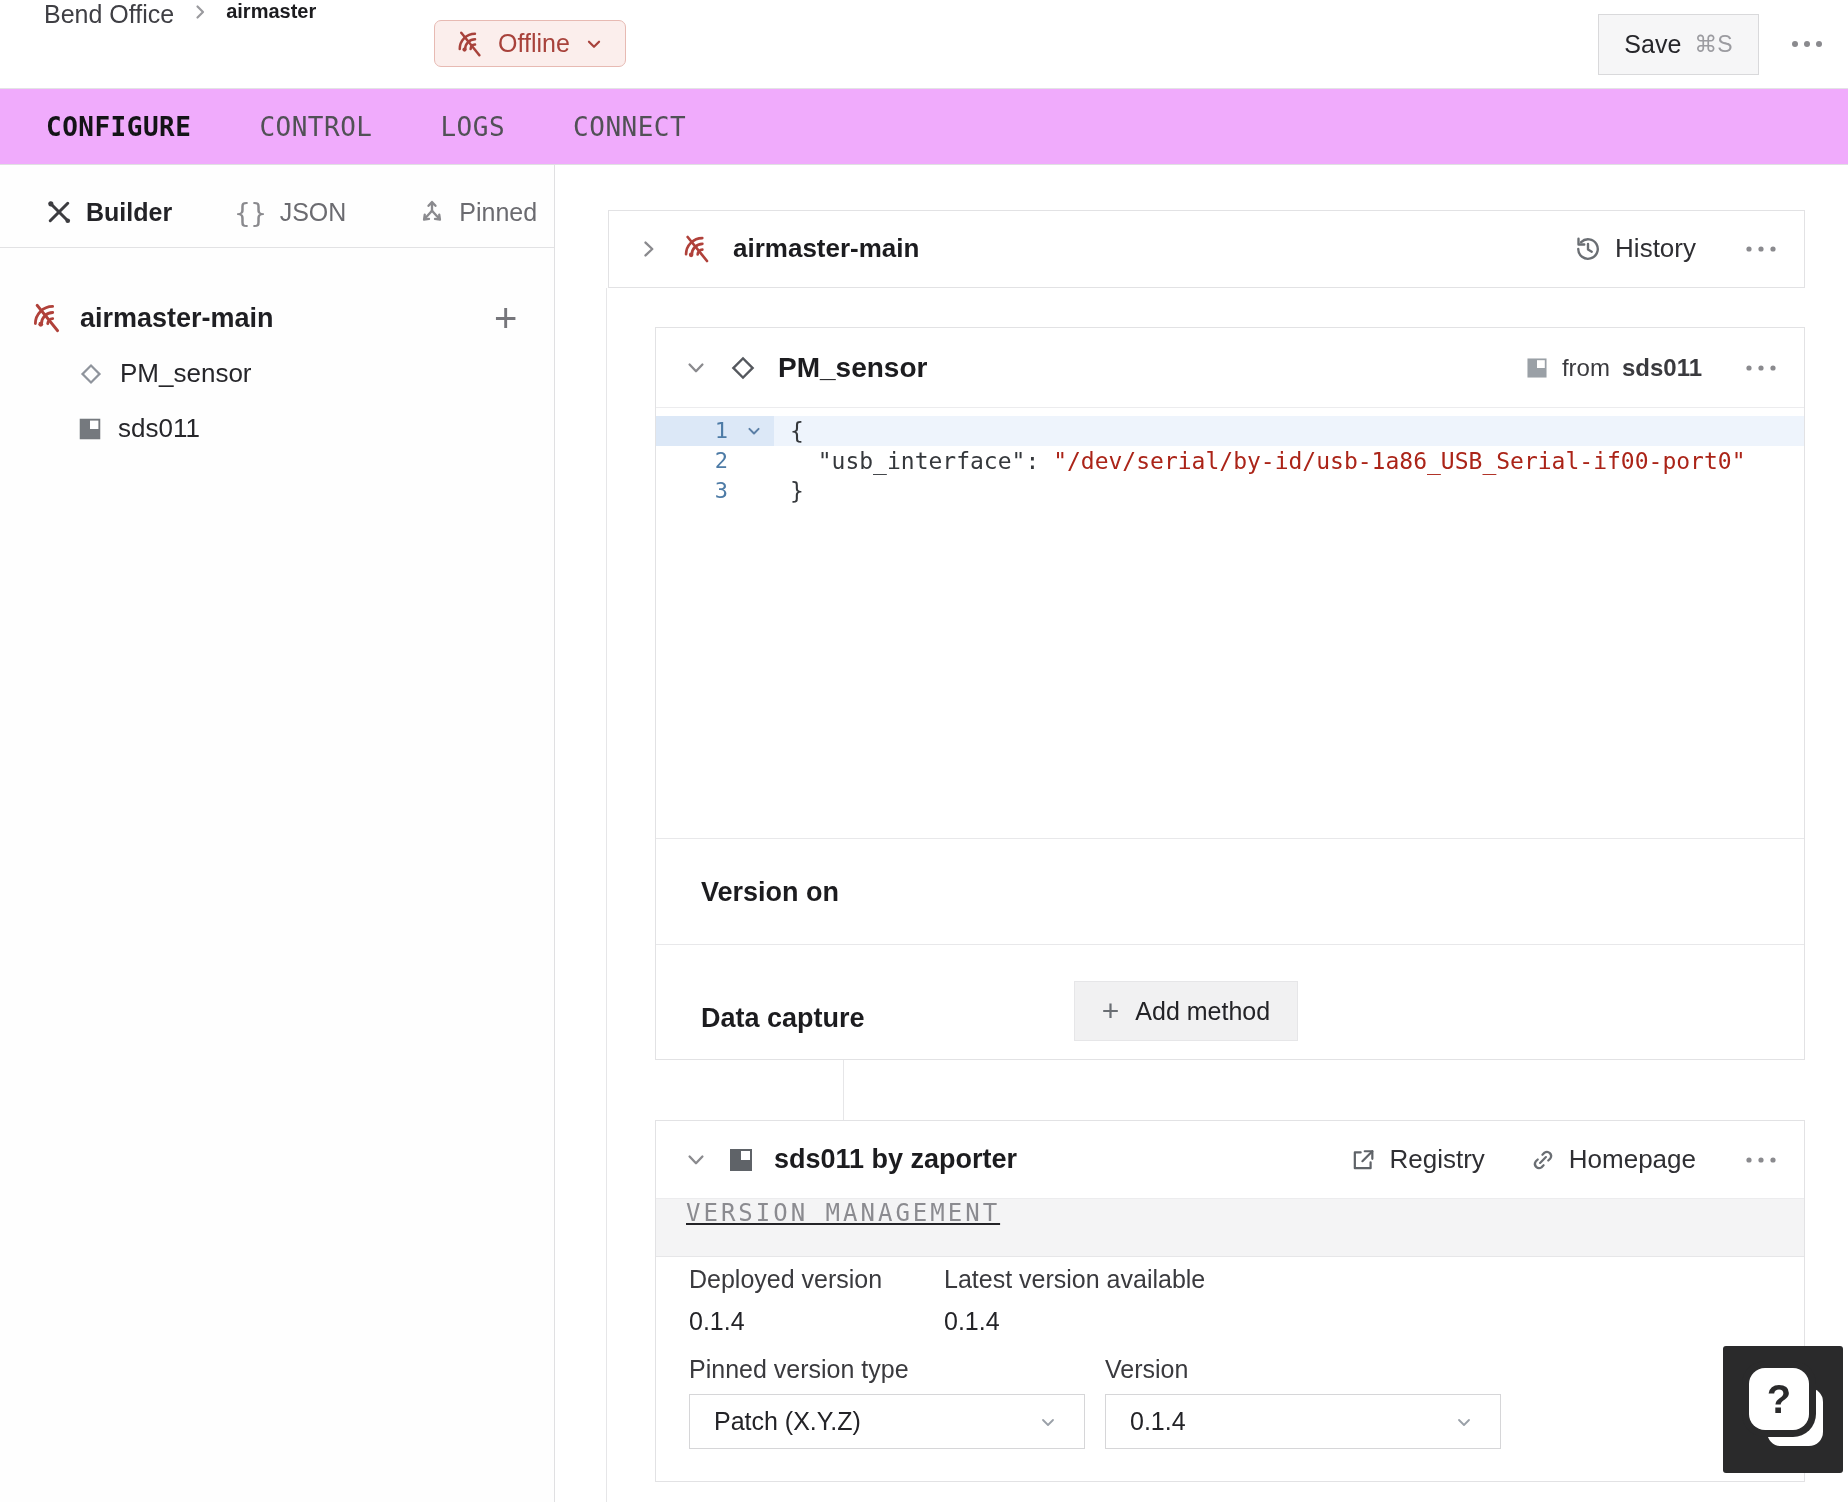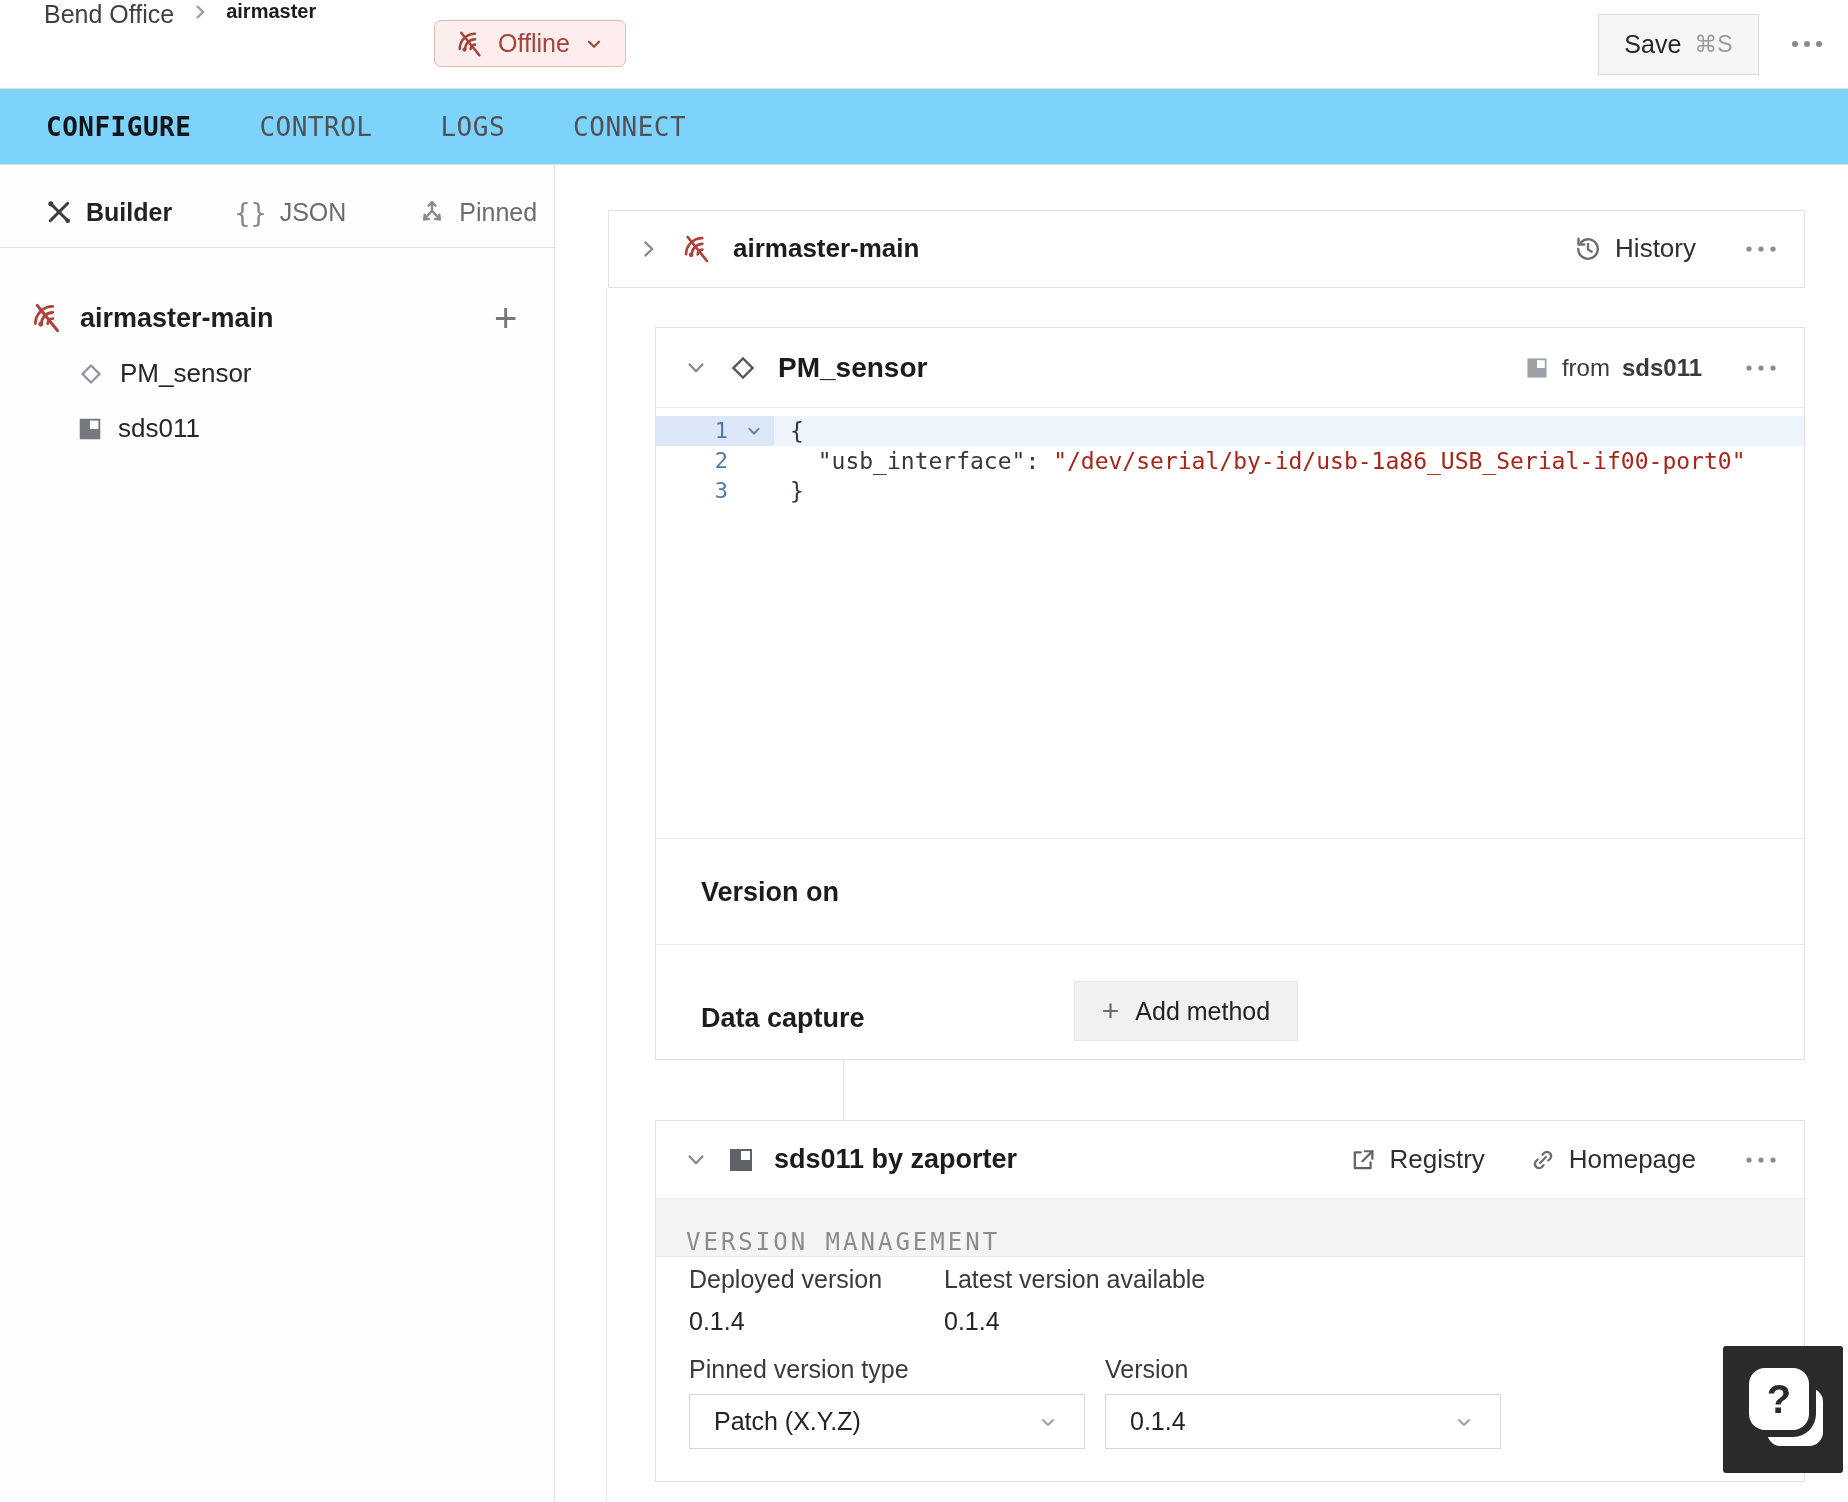--- a/index.html
+++ b/index.html
@@ -16,21 +16,21 @@
     display:flex; align-items:center; gap:13px; background:#fbeeec; border:1.5px solid #e7bab3;
     border-radius:7px; color:#a8423b; font-size:25px; cursor:pointer; }
   .savebtn { position:absolute; left:1598px; top:14px; width:161px; height:61px;
     background:#f6f6f7; border:1.5px solid #d9d9db; display:flex; align-items:center;
     justify-content:center; gap:13px; cursor:pointer; }
   .save-label { font-size:25px; color:#26262a; }
   .save-kbd { font-size:23px; color:#9b9ba0; }
   .top-dots { position:absolute; left:1788px; top:30px; cursor:pointer; }
 
   
-  .tabbar { position:absolute; left:0; top:88px; width:1848px; height:77px; background:#7dd3fc;
+  .tabbar { position:absolute; left:0; top:88px; width:1848px; height:77px; background:#f0abfc;
     border-top:1px solid #e3e3e5; border-bottom:1px solid #e0e0e2; display:flex; align-items:center; }
   .tab { font-family:"DejaVu Sans Mono", monospace; font-size:26px; color:#515156;
     margin-right:68px; cursor:pointer; letter-spacing:0.5px; }
   .tab:first-child { margin-left:46px; }
   .tab.active { font-weight:bold; color:#141417; }
 
   
   .sidebar { position:absolute; left:0; top:165px; width:555px; height:1337px; background:#fefefe;
     border-right:1px solid #e0e0e2; }
   .modes { height:83px; border-bottom:1px solid #e2e2e4; display:flex; align-items:center; }
@@ -96,21 +96,21 @@
   .placeholder { font-size:25px; color:#9aa0a8; }
   .select-chev { margin-left:auto; display:flex; }
   .addbtn { position:absolute; left:418px; top:36px; width:224px; height:60px; background:#f1f1f2;
     border:1px solid #e6e6e8; display:flex; align-items:center; justify-content:center; gap:16px;
     cursor:pointer; }
   .addbtn .plus { font-size:30px; font-weight:200; color:#6a6e73; }
   .addbtn .albl { font-size:25px; color:#232327; }
 
   
   .vm-band { height:58px; background:#f4f4f5; border-bottom:1px solid #e6e6e8;
-    display:flex; align-items:flex-end; padding-left:30px; }
+    display:flex; align-items:flex-start; padding-left:30px;text-decoration:underline; }
   .vm-title { font-family:"DejaVu Sans Mono", monospace; font-size:24px; color:#8b8b90; letter-spacing:3px; }
   .vm-label { position:absolute; font-size:25px; color:#3a3a3e; }
   .vm-value { position:absolute; font-size:25px; color:#232327; }
   .vm-select { width:396px; height:55px; padding:0 24px; }
   .vm-select .val { font-size:25px; color:#232327; }
 
   
   .helpbtn { position:absolute; left:1723px; top:1346px; width:120px; height:127px;
     background:#2a2a2b; border-radius:3px; cursor:pointer; z-index:50; }
   .help-back { position:absolute; left:44px; top:42px; width:56px; height:58px; background:#fff; border-radius:14px; }

